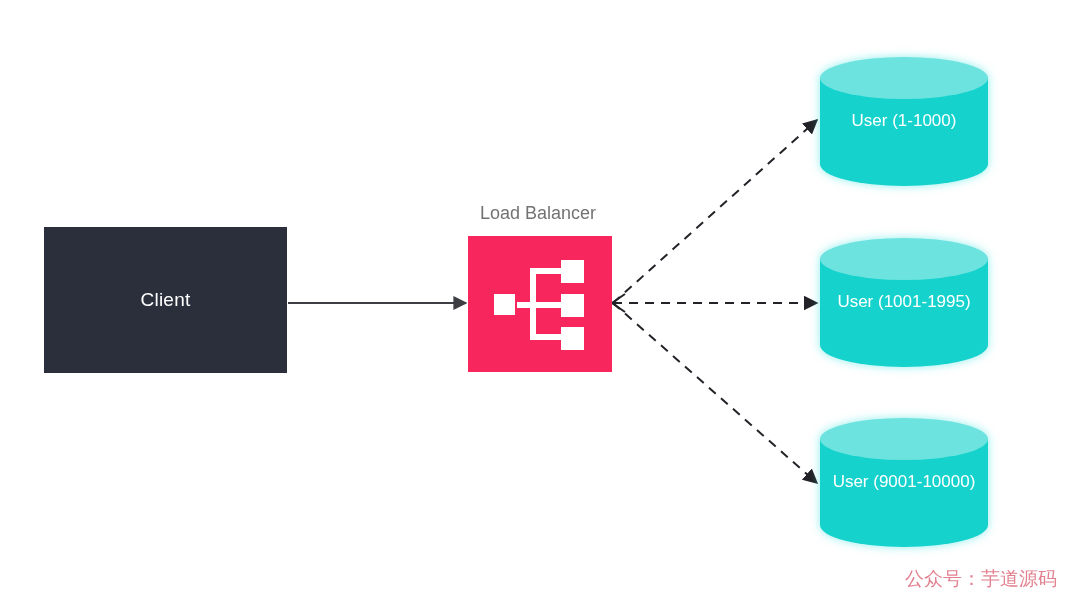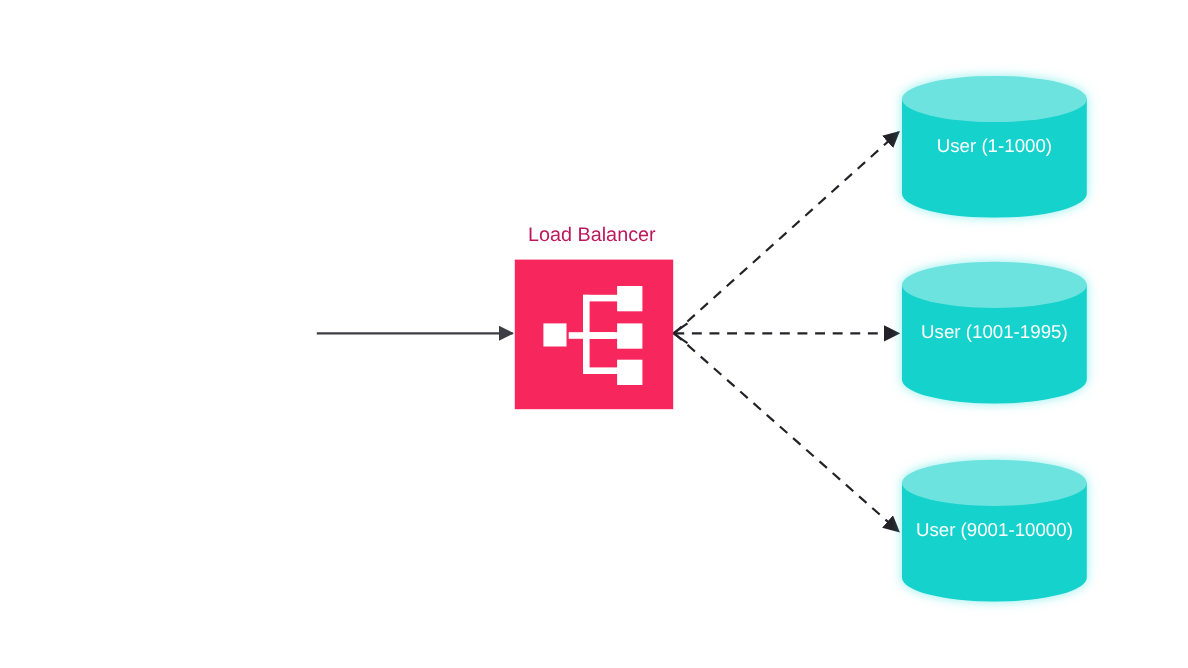--- a/index.html
+++ b/index.html
@@ -44,21 +44,21 @@
   }
 
   
   .lb-caption {
     position: absolute;
     left: 418px;
     top: 203px;
     width: 240px;
     text-align: center;
     font-size: 18px;
-    color: #be185d;
+    color: #737373;
     font-family: "Liberation Sans", sans-serif;
   }
   .lb-box {
     position: absolute;
     left: 468px;
     top: 236px;
     width: 144px;
     height: 136px;
     background: #f7275e;
   }
@@ -69,21 +69,21 @@
     width: 144px;
     height: 136px;
   }
 
   
   .db-node {
     position: absolute;
     width: 172px;
     height: 130px;
   }
-  .db-node.db-1 { left: 818px; top: 68px; }
+  .db-node.db-1 { left: 818px; top: 56px; }
   .db-node.db-2 { left: 818px; top: 237px; }
   .db-node.db-3 { left: 818px; top: 417px; padding-left: 24px; }
 
   .db-shape {
     position: absolute;
     left: 0; top: 0;
     width: 172px;
     height: 130px;
     filter: drop-shadow(0 0 5px rgba(54, 226, 222, 0.55));
   }
@@ -147,20 +147,23 @@
 
     <line x1="613" y1="303" x2="817" y2="120" stroke="#222228" stroke-width="2" stroke-dasharray="9 7" marker-end="url(#arrow-dash)"></line>
 
     <line x1="613" y1="303" x2="817" y2="303" stroke="#222228" stroke-width="2" stroke-dasharray="9 7" marker-end="url(#arrow-dash)"></line>
 
     <line x1="613" y1="303" x2="817" y2="483" stroke="#222228" stroke-width="2" stroke-dasharray="9 7" marker-end="url(#arrow-dash)"></line>
 
     <path d="M 625 294 L 612 303 L 625 312" fill="none" stroke="#222228" stroke-width="2"></path>
   </svg>
 
+  <div class="client-box">
+    <span class="client-label">Client</span>
+  </div>
 
   <div class="lb-caption">Load Balancer</div>
 
   <div class="lb-box">
     <svg class="lb-icon" viewBox="0 0 144 136">
 
       <rect x="26" y="58" width="21" height="21" fill="#ffffff"></rect>
 
       <rect x="49" y="66" width="42" height="6" fill="#ffffff"></rect>
 
@@ -195,14 +198,15 @@
   </div>
 
   <div class="db-node db-3">
     <svg class="db-shape" viewBox="0 0 172 130">
       <path d="M 2 22 L 2 108 A 84 22 0 0 0 170 108 L 170 22 Z" fill="#16d2cd"></path>
       <ellipse cx="86" cy="22" rx="84" ry="21" fill="#6ce3df"></ellipse>
     </svg>
     <div class="db-label">User (9001-10000)</div>
   </div>
 
+  <div class="watermark">公众号：芋道源码</div>
 
 </div>
 
 </body></html>

